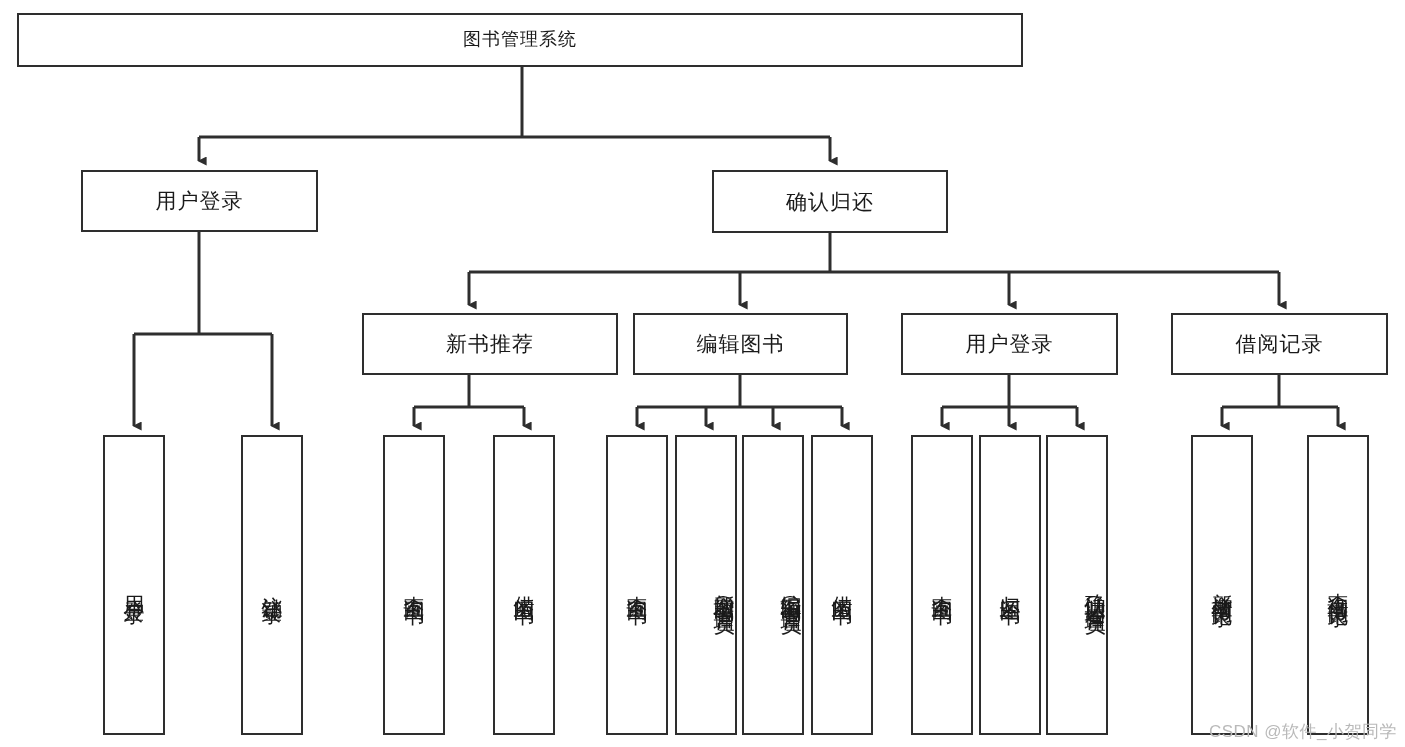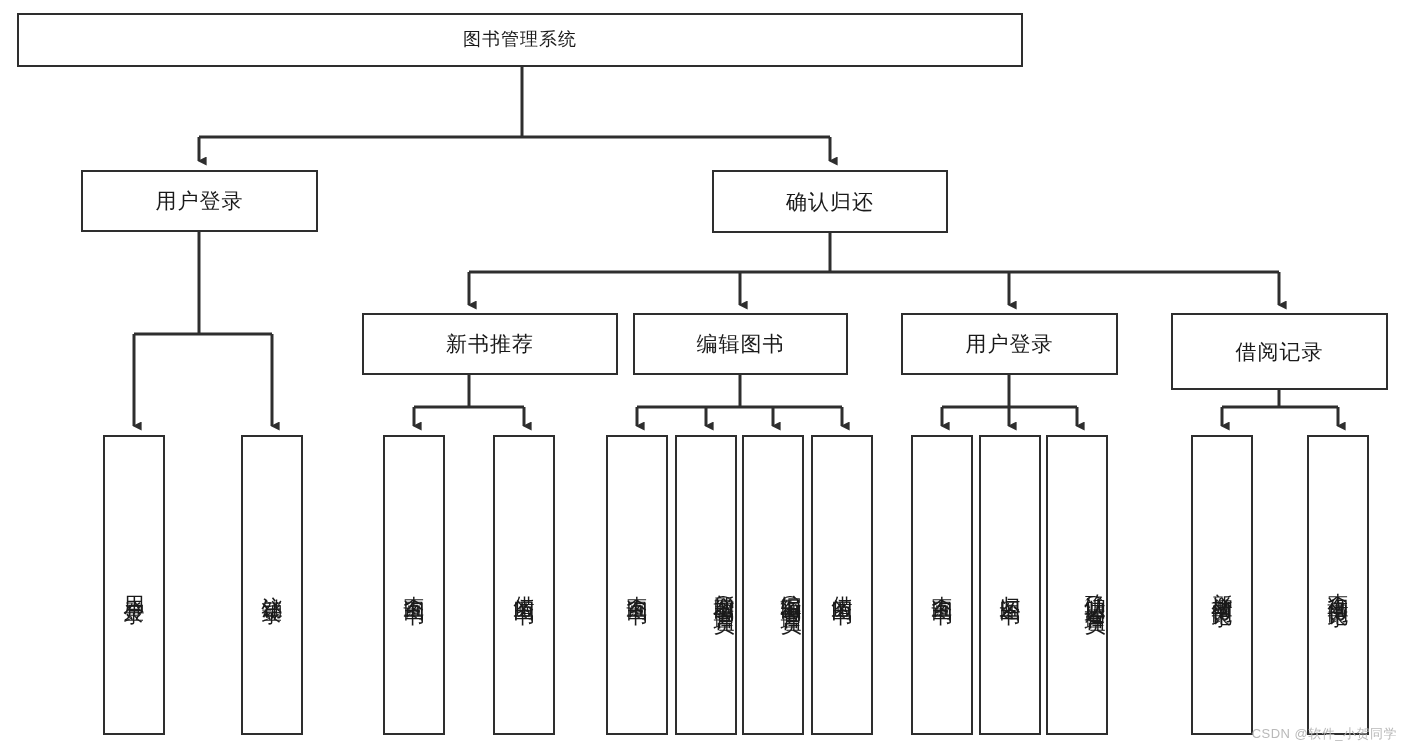--- a/index.html
+++ b/index.html
@@ -64,21 +64,21 @@
     align-items: flex-start;
   }
   .node.vert.midalign {
     align-items: center;
     padding-top: 0;
   }
   #watermark {
     position: absolute;
     right: 8px;
     bottom: 4px;
-    font-size: 13px;
+    font-size: 17px;
     color: #b9b9b9;
     letter-spacing: 0.5px;
     white-space: nowrap;
     pointer-events: none;
   }
 </style>
 </head>
 <body>
 
 <div id="diagram-root">
@@ -137,21 +137,21 @@
   </svg>
 
   <div class="node horiz root" style="left:17px; top:13px; width:1006px; height:54px;">图书管理系统</div>
 
   <div class="node horiz" style="left:81px; top:170px; width:237px; height:62px;">用户登录</div>
   <div class="node horiz" style="left:712px; top:170px; width:236px; height:63px;">确认归还</div>
 
   <div class="node horiz" style="left:362px; top:313px; width:256px; height:62px;">新书推荐</div>
   <div class="node horiz" style="left:633px; top:313px; width:215px; height:62px;">编辑图书</div>
   <div class="node horiz" style="left:901px; top:313px; width:217px; height:62px;">用户登录</div>
-  <div class="node horiz" style="left:1171px; top:313px; width:217px; height:77px;">借阅记录</div>
+  <div class="node horiz" style="left:1171px; top:313px; width:217px; height:62px;">借阅记录</div>
 
   <div class="node vert midalign" style="left:103px; top:435px; width:62px; height:300px;">
     <span class="vtext">用户登录</span>
   </div>
   <div class="node vert midalign" style="left:241px; top:435px; width:62px; height:300px;">
     <span class="vtext">注销登录</span>
   </div>
 
   <div class="node vert midalign" style="left:383px; top:435px; width:62px; height:300px;">
     <span class="vtext">查询图书</span>

